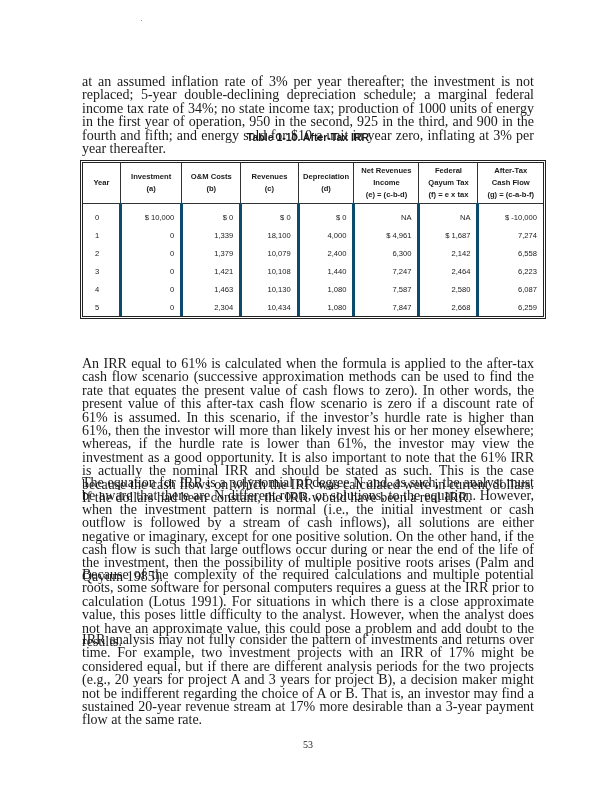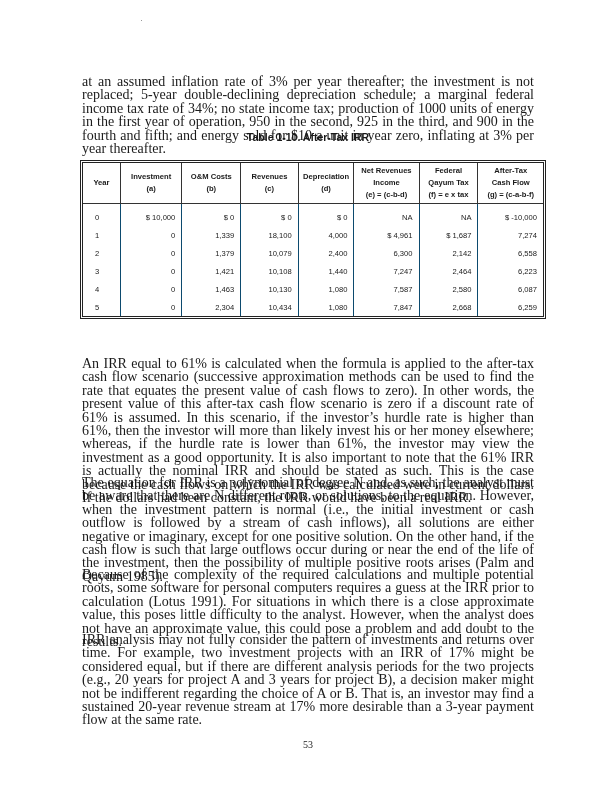--- a/index.html
+++ b/index.html
@@ -73,21 +73,21 @@
       padding: 0 2px;
       line-height: 12px;
       border-left: 1px solid #333;
       border-bottom: 1px solid #333;
     }
     th:first-child { border-left: none; }
     td {
       height: 18px;
       padding: 0 6px;
       text-align: right;
-      border-left: 1px solid #0c4a6e;
+      border-left: 3px solid #0c4a6e;
     }
     td:first-child { border-left: none; text-align: left; padding-left: 12px; }
     tbody tr:first-child td { padding-top: 4px; }
     col.c-year { width: 38px; }
     col.c-inv { width: 62px; }
     col.c-om { width: 60px; }
     col.c-rev { width: 58px; }
     col.c-dep { width: 56px; }
     col.c-nti { width: 66px; }
     col.c-fit { width: 60px; }

